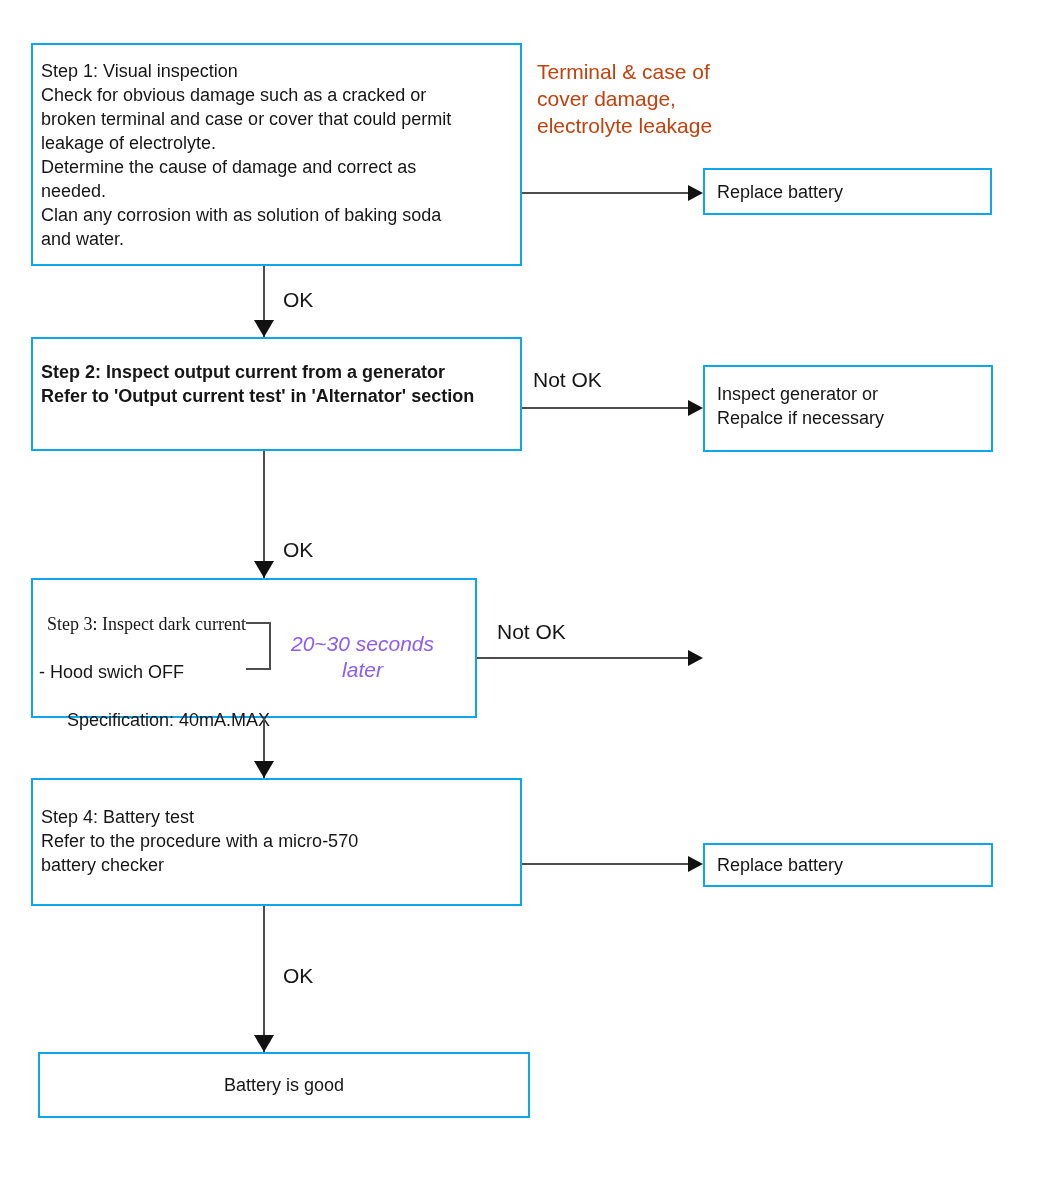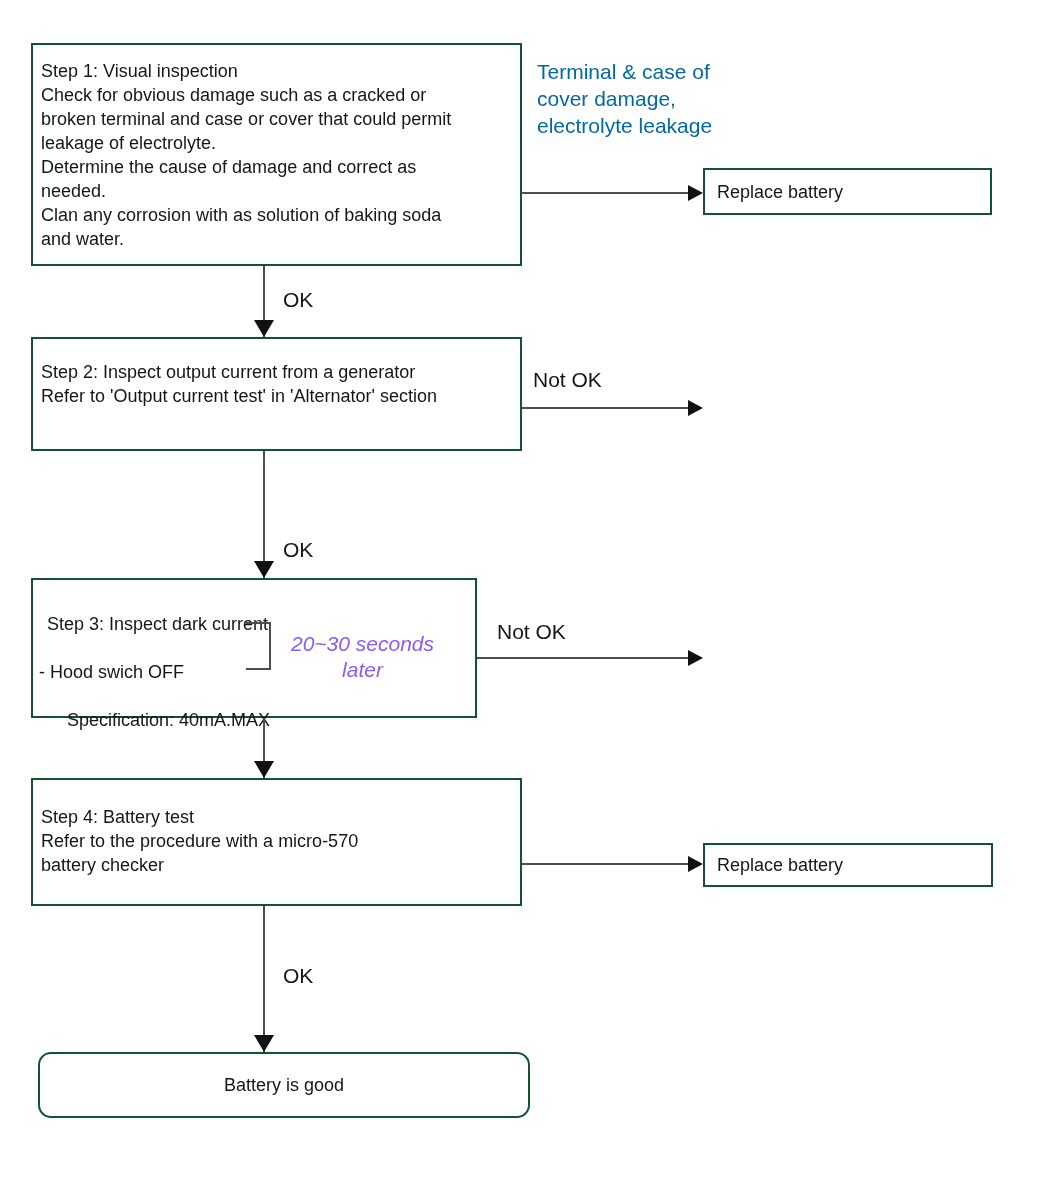--- a/index.html
+++ b/index.html
@@ -8,21 +8,21 @@
     width: 1050px;
     height: 1185px;
     background: #ffffff;
     font-family: "Liberation Sans", sans-serif;
     color: #161616;
     overflow: hidden;
   }
   .box {
     position: absolute;
     box-sizing: border-box;
-    border: 2px solid #14532d;
+    border: 2px solid #0ea5e9;
     background: #ffffff;
     font-size: 18px;
     line-height: 24px;
     white-space: pre-line;
   }
   .vcenter { display: flex; align-items: center; }
   .center-both { display: flex; align-items: center; justify-content: center; }
   .vline { position: absolute; width: 2px; background: #4d4d4d; }
   .hline { position: absolute; height: 2px; background: #4d4d4d; }
   .arrow-down {
@@ -42,21 +42,21 @@
     font-size: 21px;
     line-height: 24px;
     color: #161616;
     white-space: nowrap;
   }
   .annot {
     position: absolute;
     font-size: 21px;
     line-height: 27px;
     white-space: pre-line;
-    color: #0369a1;
+    color: #c2410c;
   }
   .bracket {
     position: absolute;
     box-sizing: border-box;
     border-top: 2px solid #4d4d4d;
     border-right: 2px solid #4d4d4d;
     border-bottom: 2px solid #4d4d4d;
   }
   .note {
     position: absolute;
@@ -89,34 +89,36 @@
 
   <div class="hline" style="left:522px; top:192px; width:170px;"></div>
   <div class="arrow-right" style="left:688px; top:185px;"></div>
 
   <div class="box vcenter" style="left:703px; top:168px; width:289px; height:47px; padding-left:12px;">Replace battery</div>
 
   <div class="vline" style="left:263px; top:266px; height:71px;"></div>
   <div class="arrow-down" style="left:254px; top:320px;"></div>
   <div class="lbl" style="left:283px; top:288px;">OK</div>
 
-  <div class="box" style="left:31px; top:337px; width:491px; height:114px; padding:21px 10px 0 8px;">Step 2: Inspect output current from a generator
+  <div class="box" style="left:31px; top:337px; width:491px; height:114px; padding:21px 10px 0 8px;font-weight:bold;">Step 2: Inspect output current from a generator
 Refer to 'Output current test' in 'Alternator' section</div>
 
   <div class="lbl" style="left:533px; top:368px;">Not OK</div>
   <div class="hline" style="left:522px; top:407px; width:170px;"></div>
   <div class="arrow-right" style="left:688px; top:400px;"></div>
 
+  <div class="box" style="left:703px; top:365px; width:290px; height:87px; padding:15px 10px 0 12px;">Inspect generator or
+Repalce if necessary</div>
 
   <div class="vline" style="left:263px; top:451px; height:127px;"></div>
   <div class="arrow-down" style="left:254px; top:561px;"></div>
   <div class="lbl" style="left:283px; top:538px;">OK</div>
 
   <div class="box" style="left:31px; top:578px; width:446px; height:140px; padding:8px 8px 0 6px;">
-    <div class="s3-line" style="padding-left:8px;">Step 3: Inspect dark current</div>
+    <div class="s3-line" style="padding-left:8px;font-family:Liberation Serif, serif;">Step 3: Inspect dark current</div>
     <div class="s3-line">- Hood swich OFF</div>
     <div class="s3-line" style="padding-left:28px;">Specification: 40mA.MAX</div>
   </div>
 
   <div class="bracket" style="left:246px; top:622px; width:25px; height:48px;"></div>
   <div class="note" style="left:290px; top:631px; width:145px;">20~30 seconds
 later</div>
 
   <div class="lbl" style="left:497px; top:620px;">Not OK</div>
   <div class="hline" style="left:477px; top:657px; width:215px;"></div>
@@ -132,15 +134,15 @@
 
   <div class="hline" style="left:522px; top:863px; width:170px;"></div>
   <div class="arrow-right" style="left:688px; top:856px;"></div>
 
   <div class="box vcenter" style="left:703px; top:843px; width:290px; height:44px; padding-left:12px;">Replace battery</div>
 
   <div class="vline" style="left:263px; top:906px; height:146px;"></div>
   <div class="arrow-down" style="left:254px; top:1035px;"></div>
   <div class="lbl" style="left:283px; top:964px;">OK</div>
 
-  <div class="box center-both" style="left:38px; top:1052px; width:492px; height:66px;border-radius:13px;">Battery is good</div>
+  <div class="box center-both" style="left:38px; top:1052px; width:492px; height:66px;">Battery is good</div>
 
 </div>
 
 </body></html>

